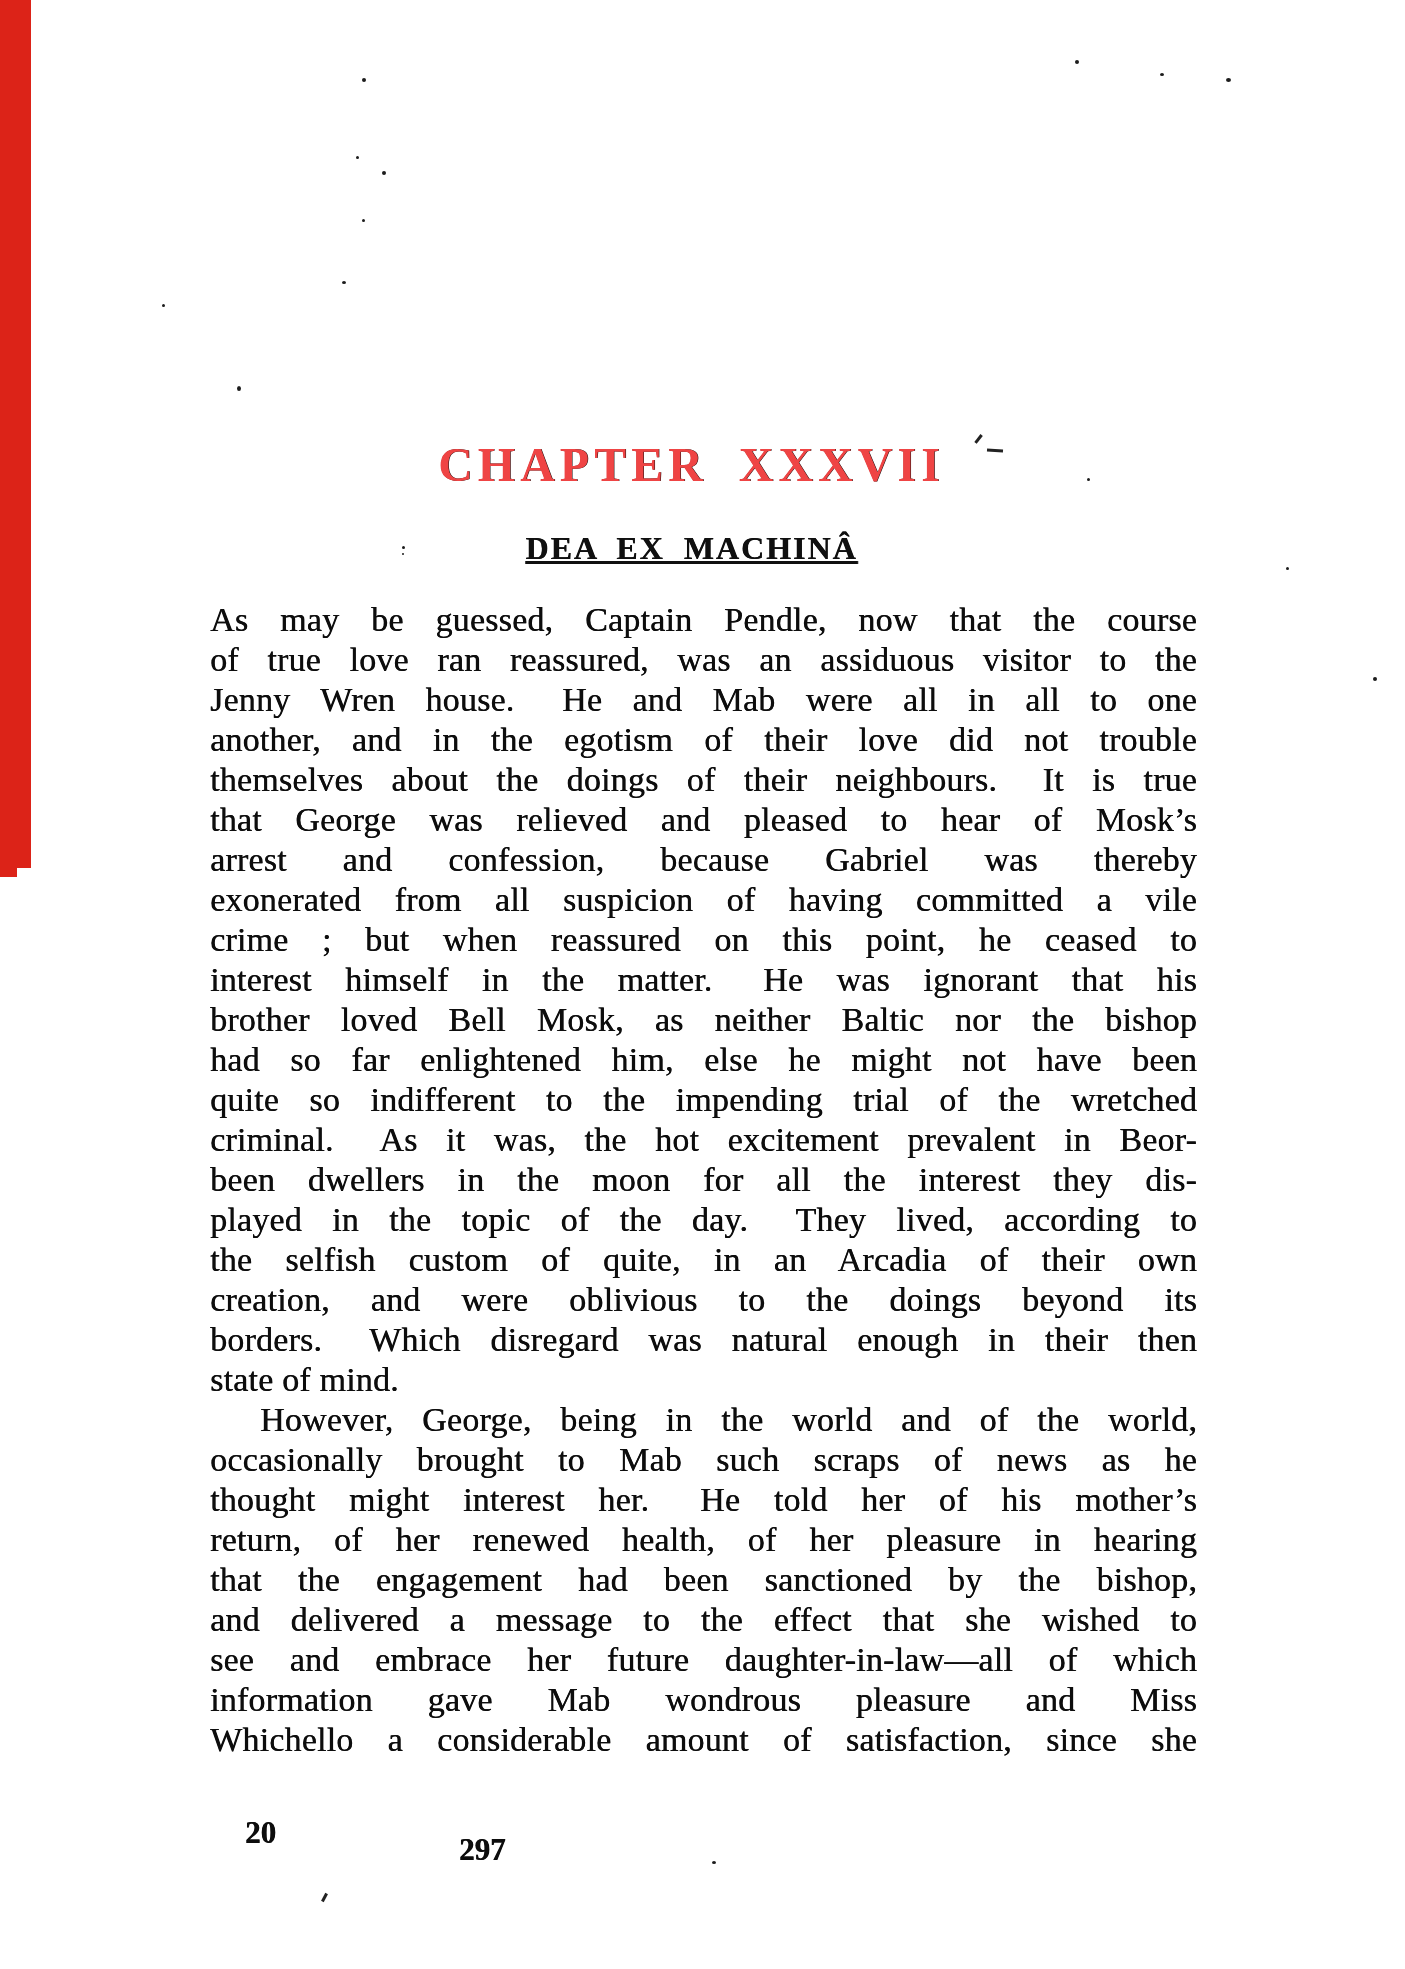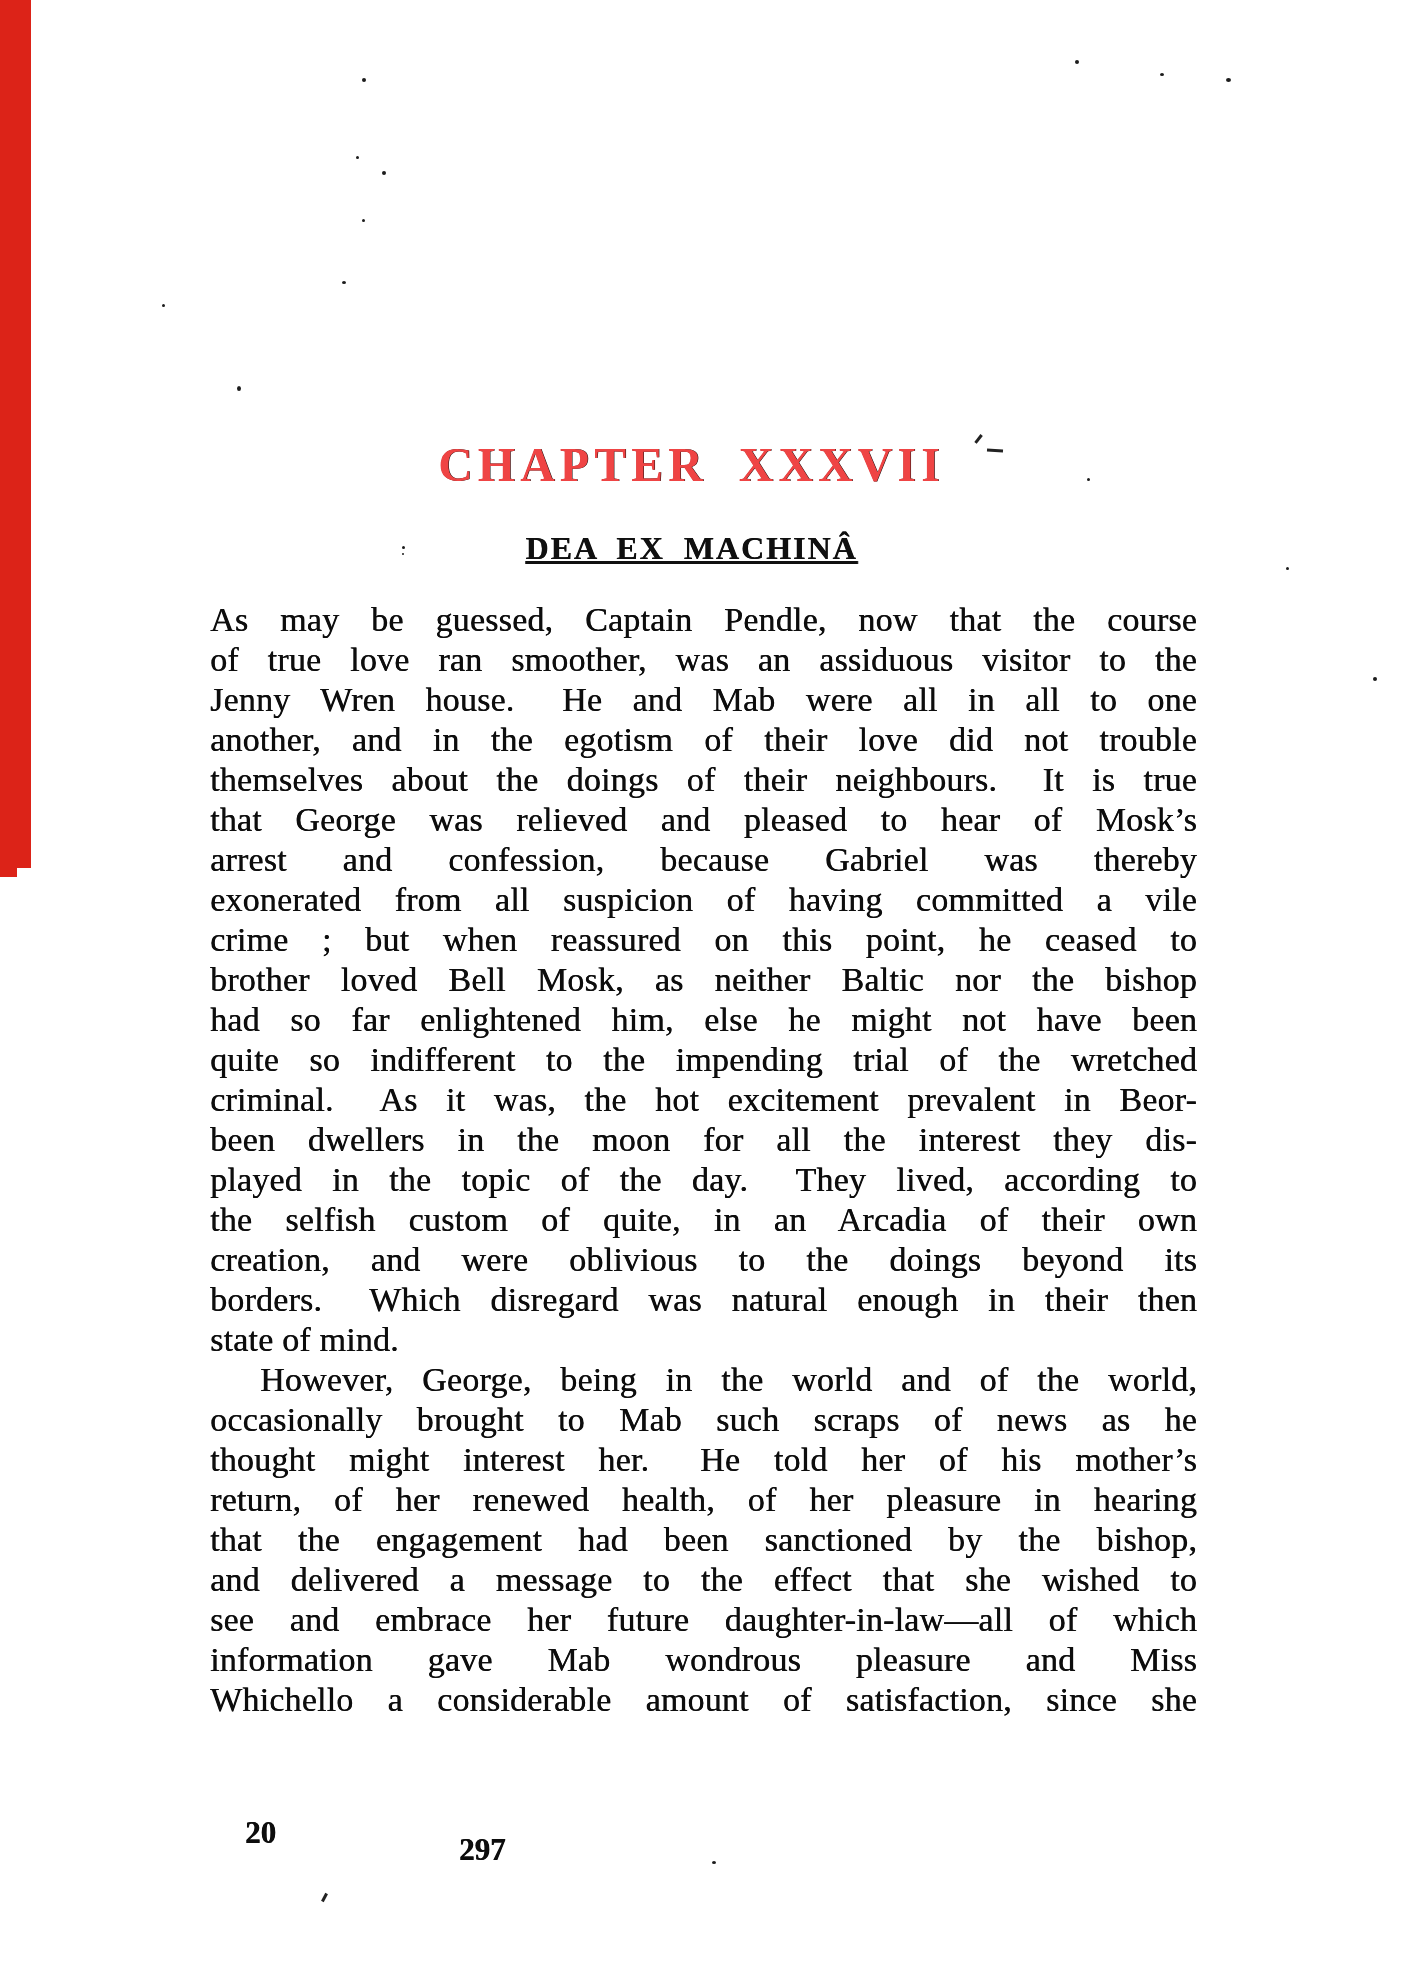--- a/index.html
+++ b/index.html
@@ -104,28 +104,29 @@
 <div class="page">
 
   <div class="red-band"></div>
 
   <div class="chapter-heading">CHAPTER XXXVII</div>
 
   <div class="chapter-subtitle">DEA EX MACHINÂ</div>
 
   <div class="body-text">
       <div class="line">As may be guessed, Captain Pendle, now that the course</div>
-      <div class="line">of true love ran smoother, was an assiduous visitor to the</div>
+      <div class="line">of true love ran reassured, was an assiduous visitor to the</div>
       <div class="line">Jenny Wren house.  He and Mab were all in all to one</div>
       <div class="line">another, and in the egotism of their love did not trouble</div>
       <div class="line">themselves about the doings of their neighbours.  It is true</div>
       <div class="line">that George was relieved and pleased to hear of Mosk’s</div>
       <div class="line">arrest and confession, because Gabriel was thereby</div>
       <div class="line">exonerated from all suspicion of having committed a vile</div>
       <div class="line">crime ; but when reassured on this point, he ceased to</div>
+      <div class="line">interest himself in the matter.  He was ignorant that his</div>
       <div class="line">brother loved Bell Mosk, as neither Baltic nor the bishop</div>
       <div class="line">had so far enlightened him, else he might not have been</div>
       <div class="line">quite so indifferent to the impending trial of the wretched</div>
       <div class="line">criminal.  As it was, the hot excitement prevalent in Beor-</div>
       <div class="line">been dwellers in the moon for all the interest they dis-</div>
       <div class="line">played in the topic of the day.  They lived, according to</div>
       <div class="line">the selfish custom of quite, in an Arcadia of their own</div>
       <div class="line">creation, and were oblivious to the doings beyond its</div>
       <div class="line">borders.  Which disregard was natural enough in their then</div>
       <div class="line end">state of mind.</div>

